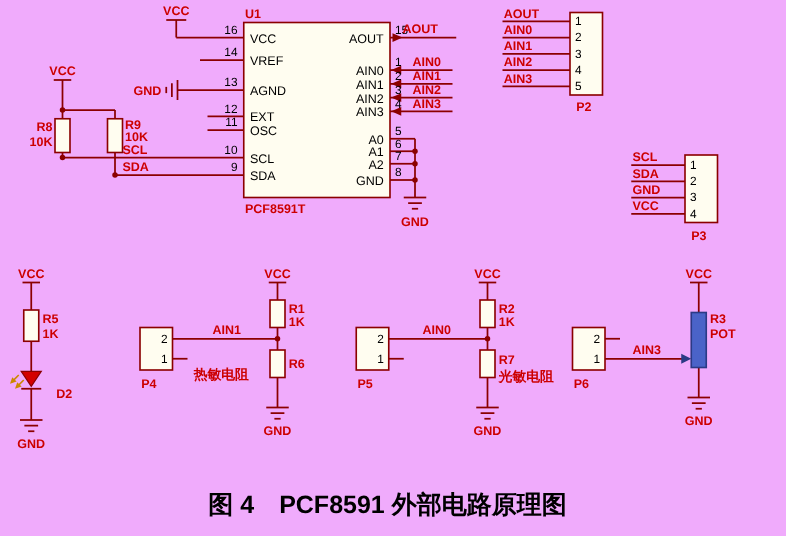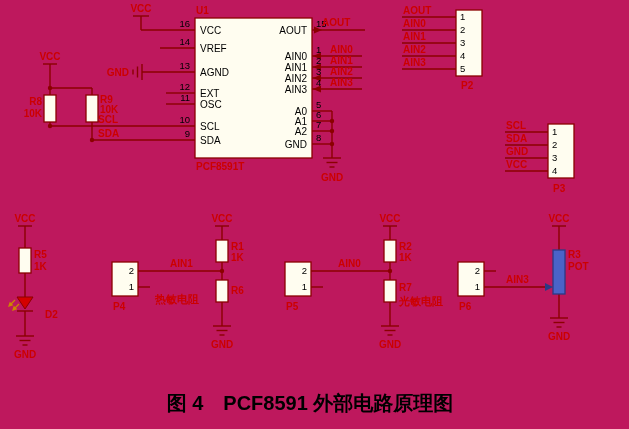--- a/index.html
+++ b/index.html
@@ -1,16 +1,16 @@
 <!DOCTYPE html>
 <html><head>
 <meta charset="utf-8">
 <style>
   html,body{margin:0;padding:0;background:#fff;}
-  .screen{position:relative;width:629px;height:429px;background:#be185d;overflow:hidden;}
+  .screen{position:relative;width:629px;height:429px;background:#f0abfc;overflow:hidden;}
   svg{display:block;}
   svg text{font-family:"Liberation Sans",sans-serif;}
   .wire{stroke:#8B0000;stroke-width:1.4;fill:none;}
   .body{fill:#FFFDF0;stroke:#8B0000;stroke-width:1.3;}
   .potbody{fill:#4A63C8;stroke:#2B3A85;stroke-width:1.3;}
   .dot{fill:#8B0000;}
   .ah{fill:#8B0000;}
   .pin-name{font-size:10px;fill:#000000;}
   .pin-num{font-size:9.5px;fill:#000000;}
   .net{font-size:10px;font-weight:bold;fill:#CC0000;}

